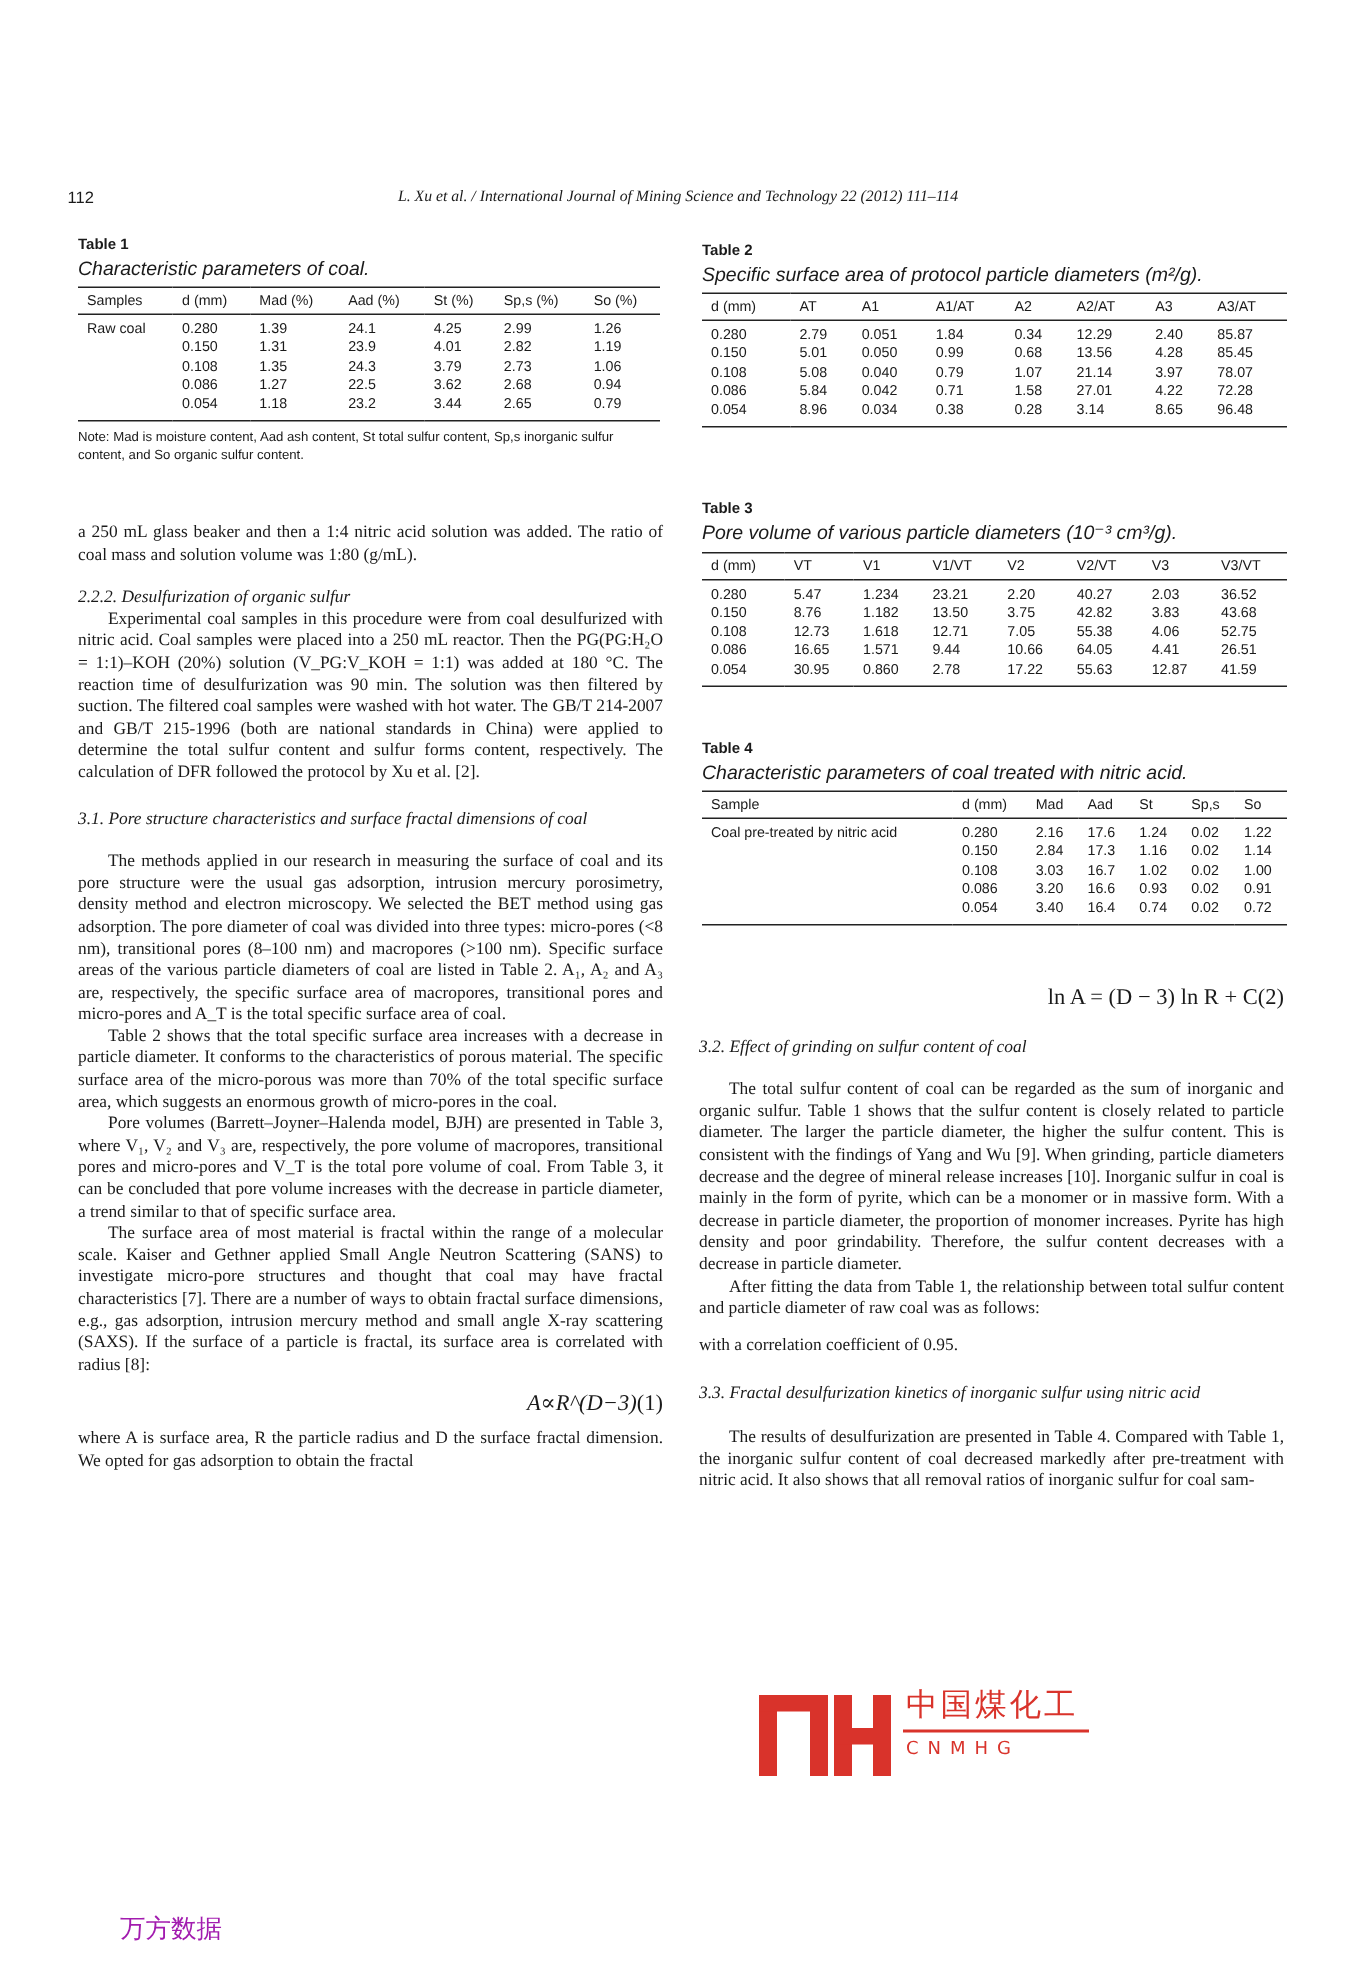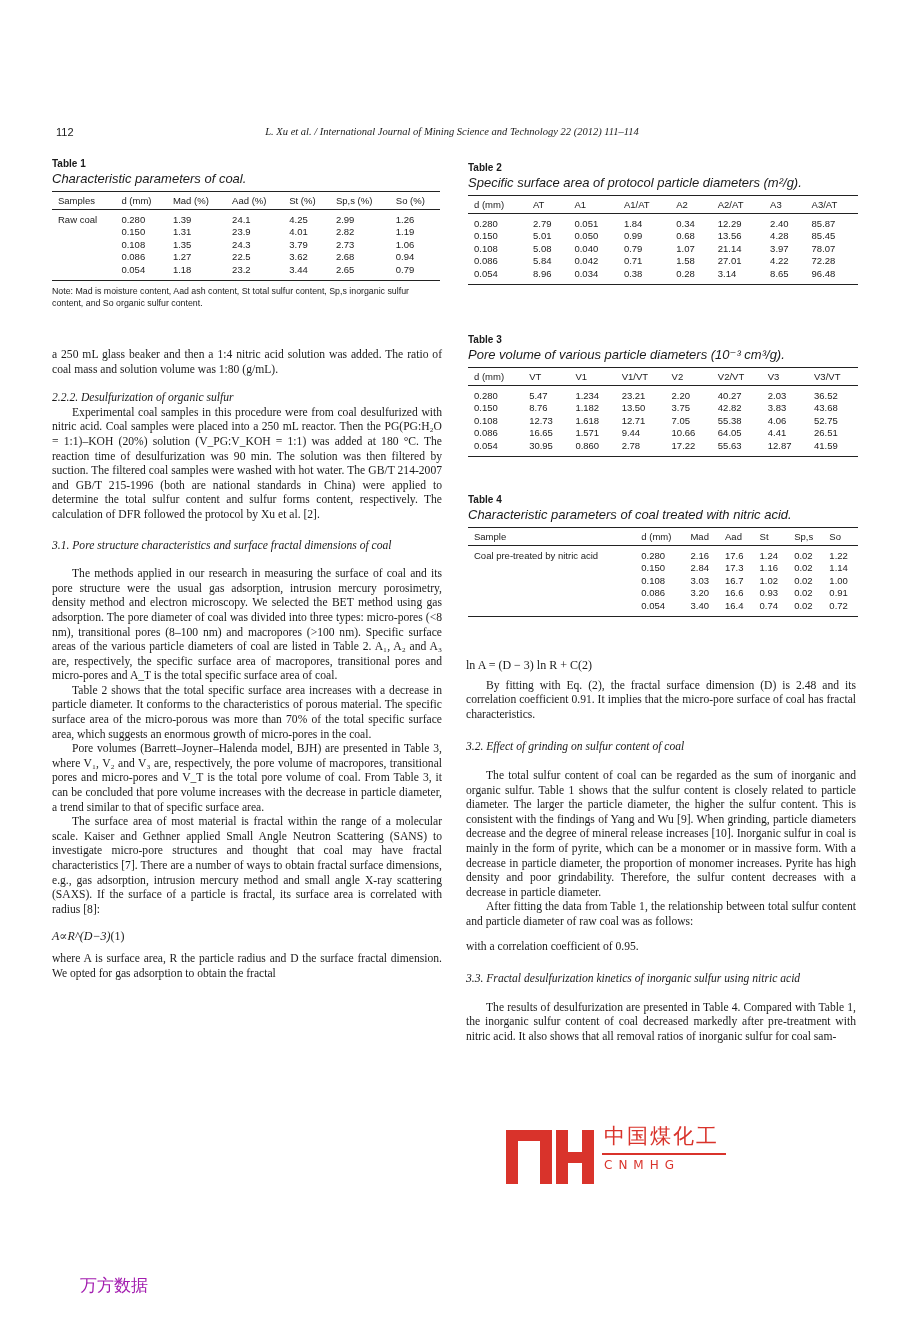--- a/index.html
+++ b/index.html
@@ -1,36 +1,36 @@
 <!DOCTYPE html>
 <html><head>
 <meta charset="utf-8">
 <style>
   html, body { margin:0; padding:0; background:#ffffff; }
   body { width:904px; height:1318px; position:relative; overflow:hidden;
          font-family:"Liberation Sans", "DejaVu Sans", sans-serif; color:#1a1a1a; }
   .abs { position:absolute; }
-  .page-num { left:56px; top:126px; font-size:11px; }
+  .page-num { left:45px; top:126px; font-size:11px; }
   .running-head { left:0; width:904px; top:126px; text-align:center; font-size:10.5px; font-style:italic;
                   font-family:"Liberation Serif", "DejaVu Serif", serif; }
   .tbl-label { font-weight:bold; font-size:10px; }
   .tbl-caption { font-size:13px; margin-top:2px;font-style:italic; }
   table { border-collapse:collapse; font-size:9.5px; width:100%; }
   table.tb { border-top:1.5px solid #222; border-bottom:1.5px solid #222; margin-top:5px; }
   table.tb thead th { font-weight:normal; text-align:left; padding:3px 3px 3px 6px; border-bottom:1px solid #222; }
   table.tb tbody td { padding:0 3px 0 6px; line-height:12.4px; text-align:left; }
   table.tb tbody tr:first-child td { padding-top:4px; }
   table.tb tbody tr:last-child td { padding-bottom:4px; }
   .note { font-size:8.8px; margin-top:4px; line-height:12px; }
   .col { font-family:"Liberation Serif", "DejaVu Serif", serif; font-size:11.6px; line-height:14.6px; text-align:justify; }
   .col p { margin:0; }
   .indent { text-indent:20px; }
   .subhead { font-style:italic; }
   .sechead { font-weight:bold; font-family:"Liberation Sans", sans-serif; font-size:11.6px; }
-  .eq { display:flex; justify-content:flex-start; font-size:12px; }
+  .eq { display:flex; justify-content:flex-end; font-size:15px; }
   .left-col { left:52px; width:390px; }
   .right-col { left:466px; width:390px; }
   .wm-text { left:80px; top:1274px; font-size:17px; color:#a21caf; font-family:"DejaVu Sans", sans-serif; }
   .logo { left:506px; top:1122px; width:220px; height:62px; }
   .logo-bar { position:absolute; background:#d9332b; }
   .logo-cn { position:absolute; left:98px; top:0px; font-size:21px; color:#d9332b; font-family:"DejaVu Sans", sans-serif; letter-spacing:2px; }
   .logo-line { position:absolute; left:96px; top:31px; width:124px; height:2px; background:#d9332b; }
   .logo-en { position:absolute; left:98px; top:36px; font-size:12px; color:#d9332b; letter-spacing:6px; font-family:"DejaVu Sans", sans-serif; }
   .white-bg { position:absolute; background:#fff; }
 </style>
@@ -327,21 +327,20 @@
     <span>(1)</span>
   </div>
   <p style="margin-top:8px;">where A is surface area, R the particle radius and D the surface fractal dimension. We opted for gas adsorption to obtain the fractal</p>
 </div>
 
 <div class="abs col right-col" style="top:650px;">
   <div class="eq" style="margin-top:8px;">
     <span>ln A = (D − 3) ln R + C</span>
     <span>(2)</span>
   </div>
-  <p class="indent" style="margin-top:6px;">By fitting with Eq. (2), the fractal surface dimension (D) is 2.48 and its correlation coefficient 0.91. It implies that the micro-pore surface of coal has fractal characteristics.</p>
   <p class="subhead" style="margin-top:18px;">3.2. Effect of grinding on sulfur content of coal</p>
   <p class="indent" style="margin-top:14px;">The total sulfur content of coal can be regarded as the sum of inorganic and organic sulfur. Table 1 shows that the sulfur content is closely related to particle diameter. The larger the particle diameter, the higher the sulfur content. This is consistent with the findings of Yang and Wu [9]. When grinding, particle diameters decrease and the degree of mineral release increases [10]. Inorganic sulfur in coal is mainly in the form of pyrite, which can be a monomer or in massive form. With a decrease in particle diameter, the proportion of monomer increases. Pyrite has high density and poor grindability. Therefore, the sulfur content decreases with a decrease in particle diameter.</p>
   <p class="indent">After fitting the data from Table 1, the relationship between total sulfur content and particle diameter of raw coal was as follows:</p>
   <p style="margin-top:10px;">with a correlation coefficient of 0.95.</p>
   <p class="subhead" style="margin-top:18px;">3.3. Fractal desulfurization kinetics of inorganic sulfur using nitric acid</p>
   <p class="indent" style="margin-top:14px;">The results of desulfurization are presented in Table 4. Compared with Table 1, the inorganic sulfur content of coal decreased markedly after pre-treatment with nitric acid. It also shows that all removal ratios of inorganic sulfur for coal sam-</p>
 </div>
 
 <div class="abs logo">
   <div class="white-bg" style="left:0; top:0; width:220px; height:62px; background:rgba(255,255,255,0.0);"></div>

